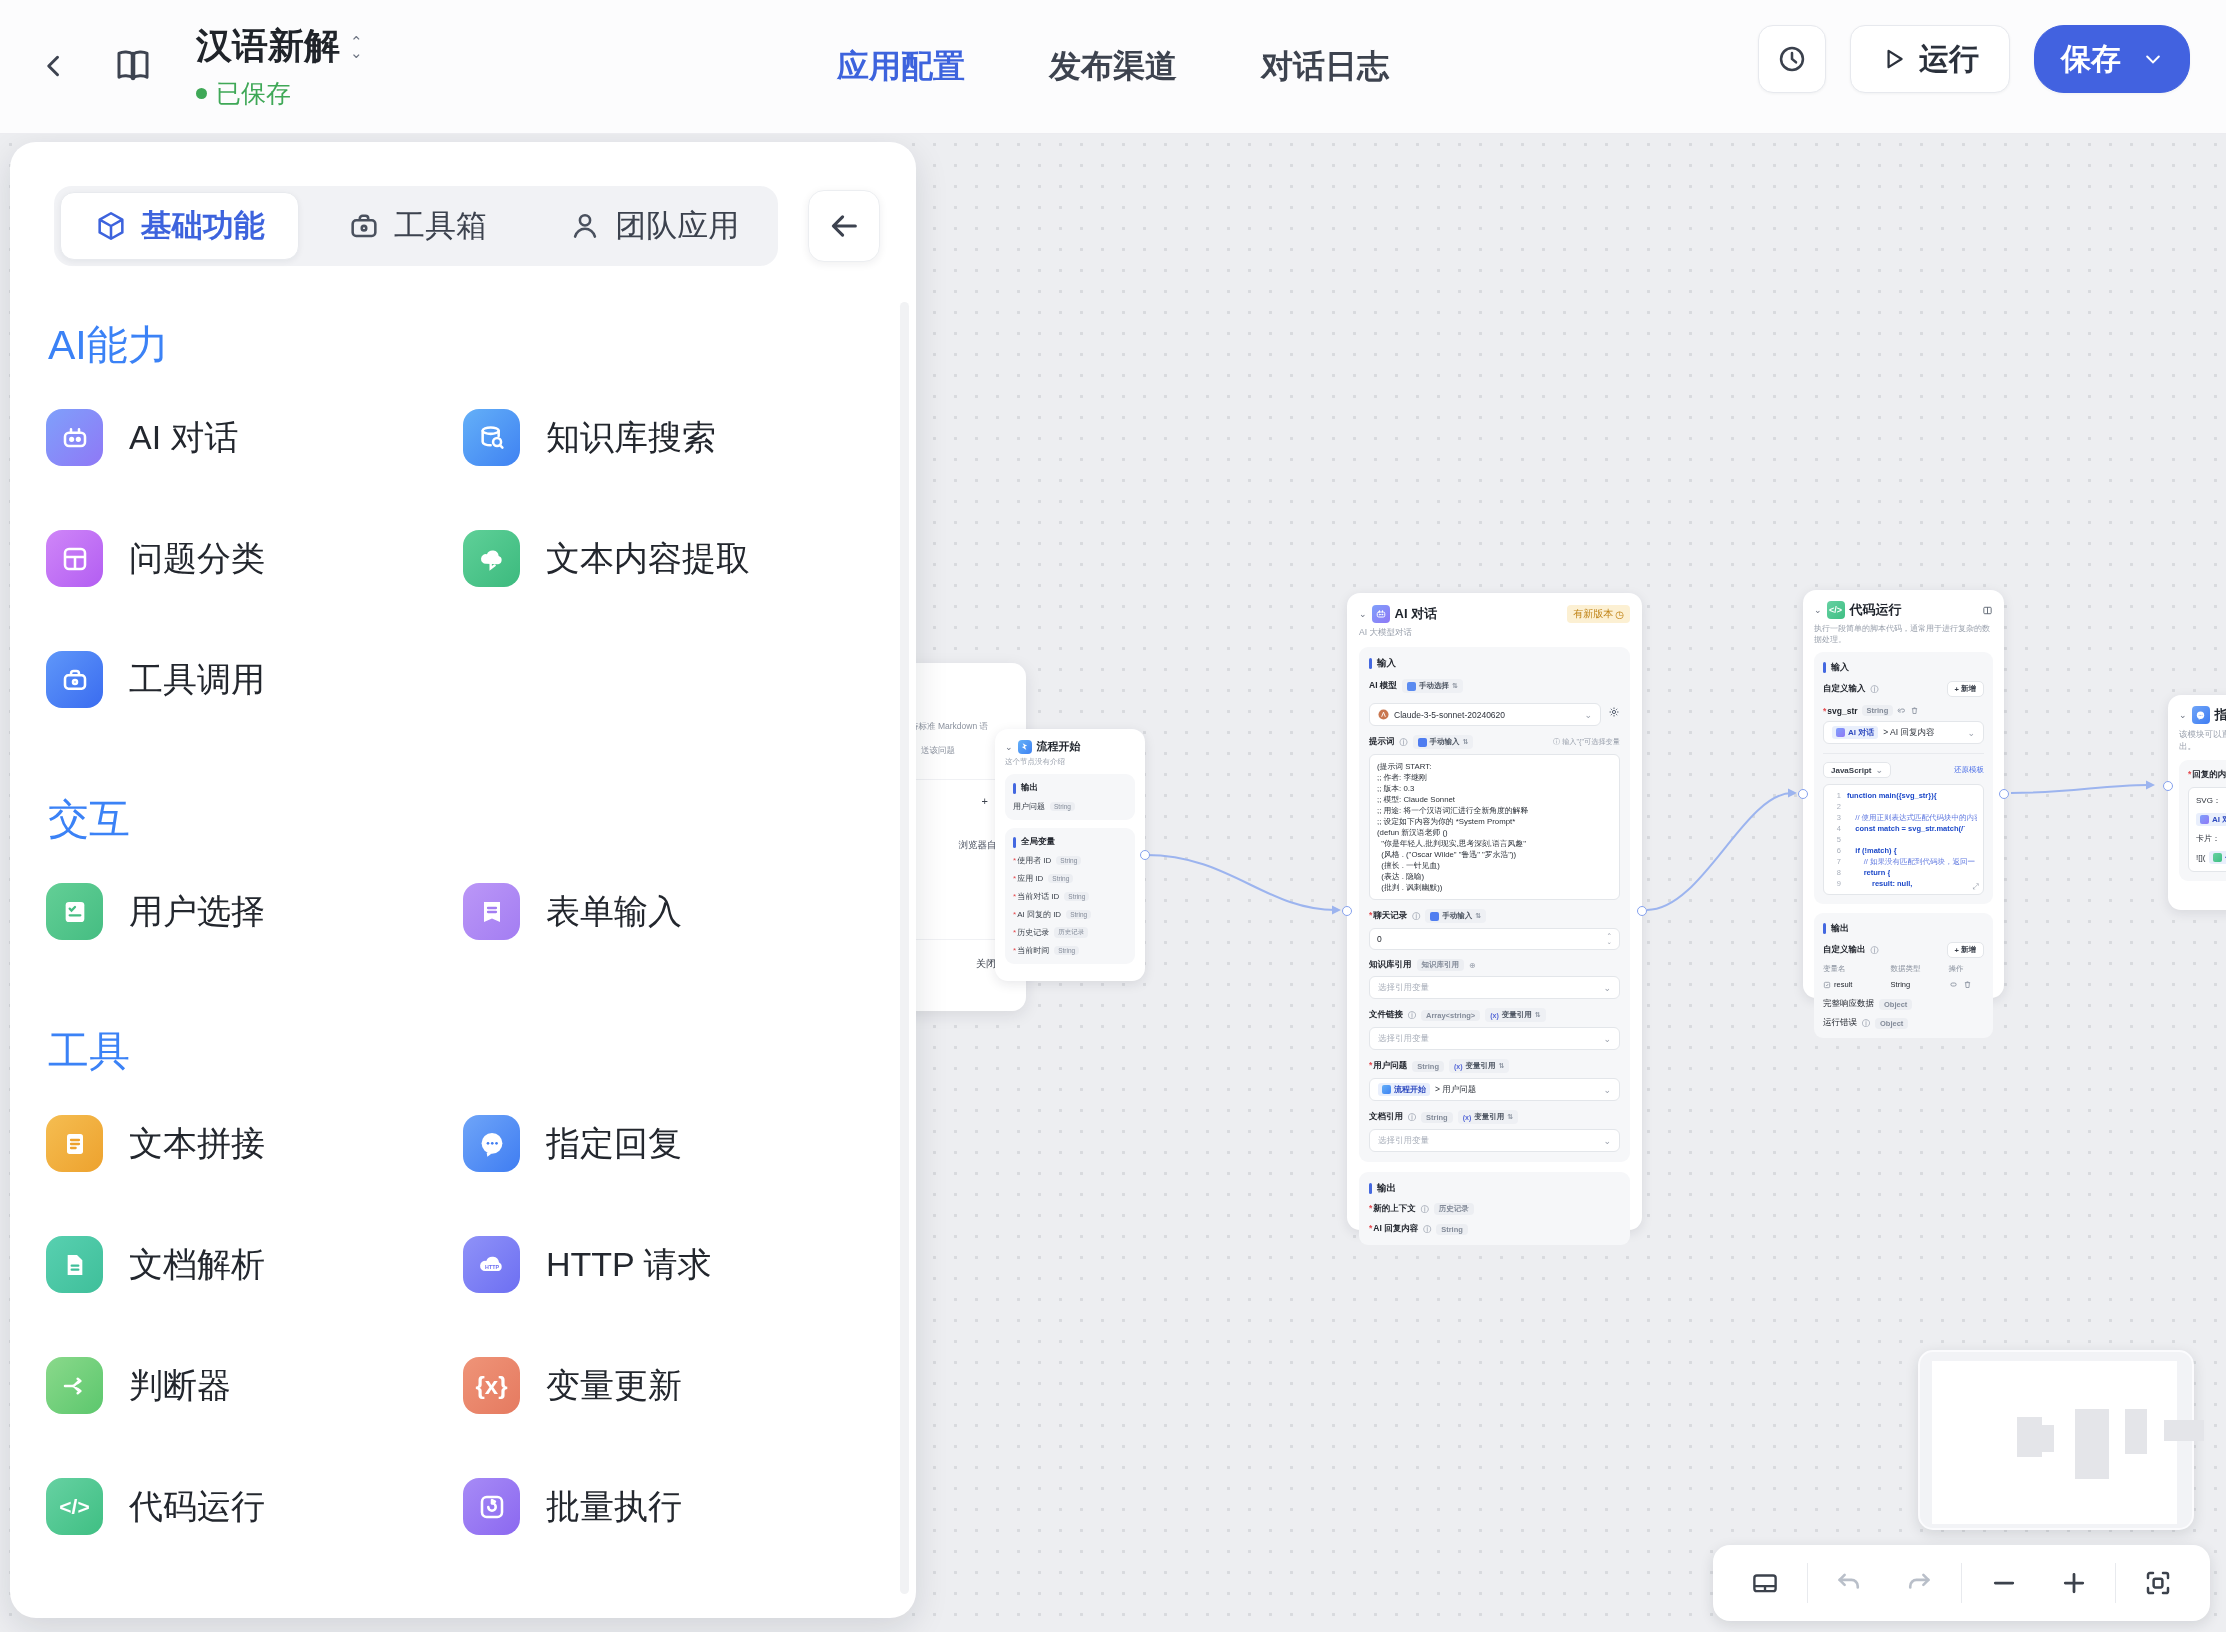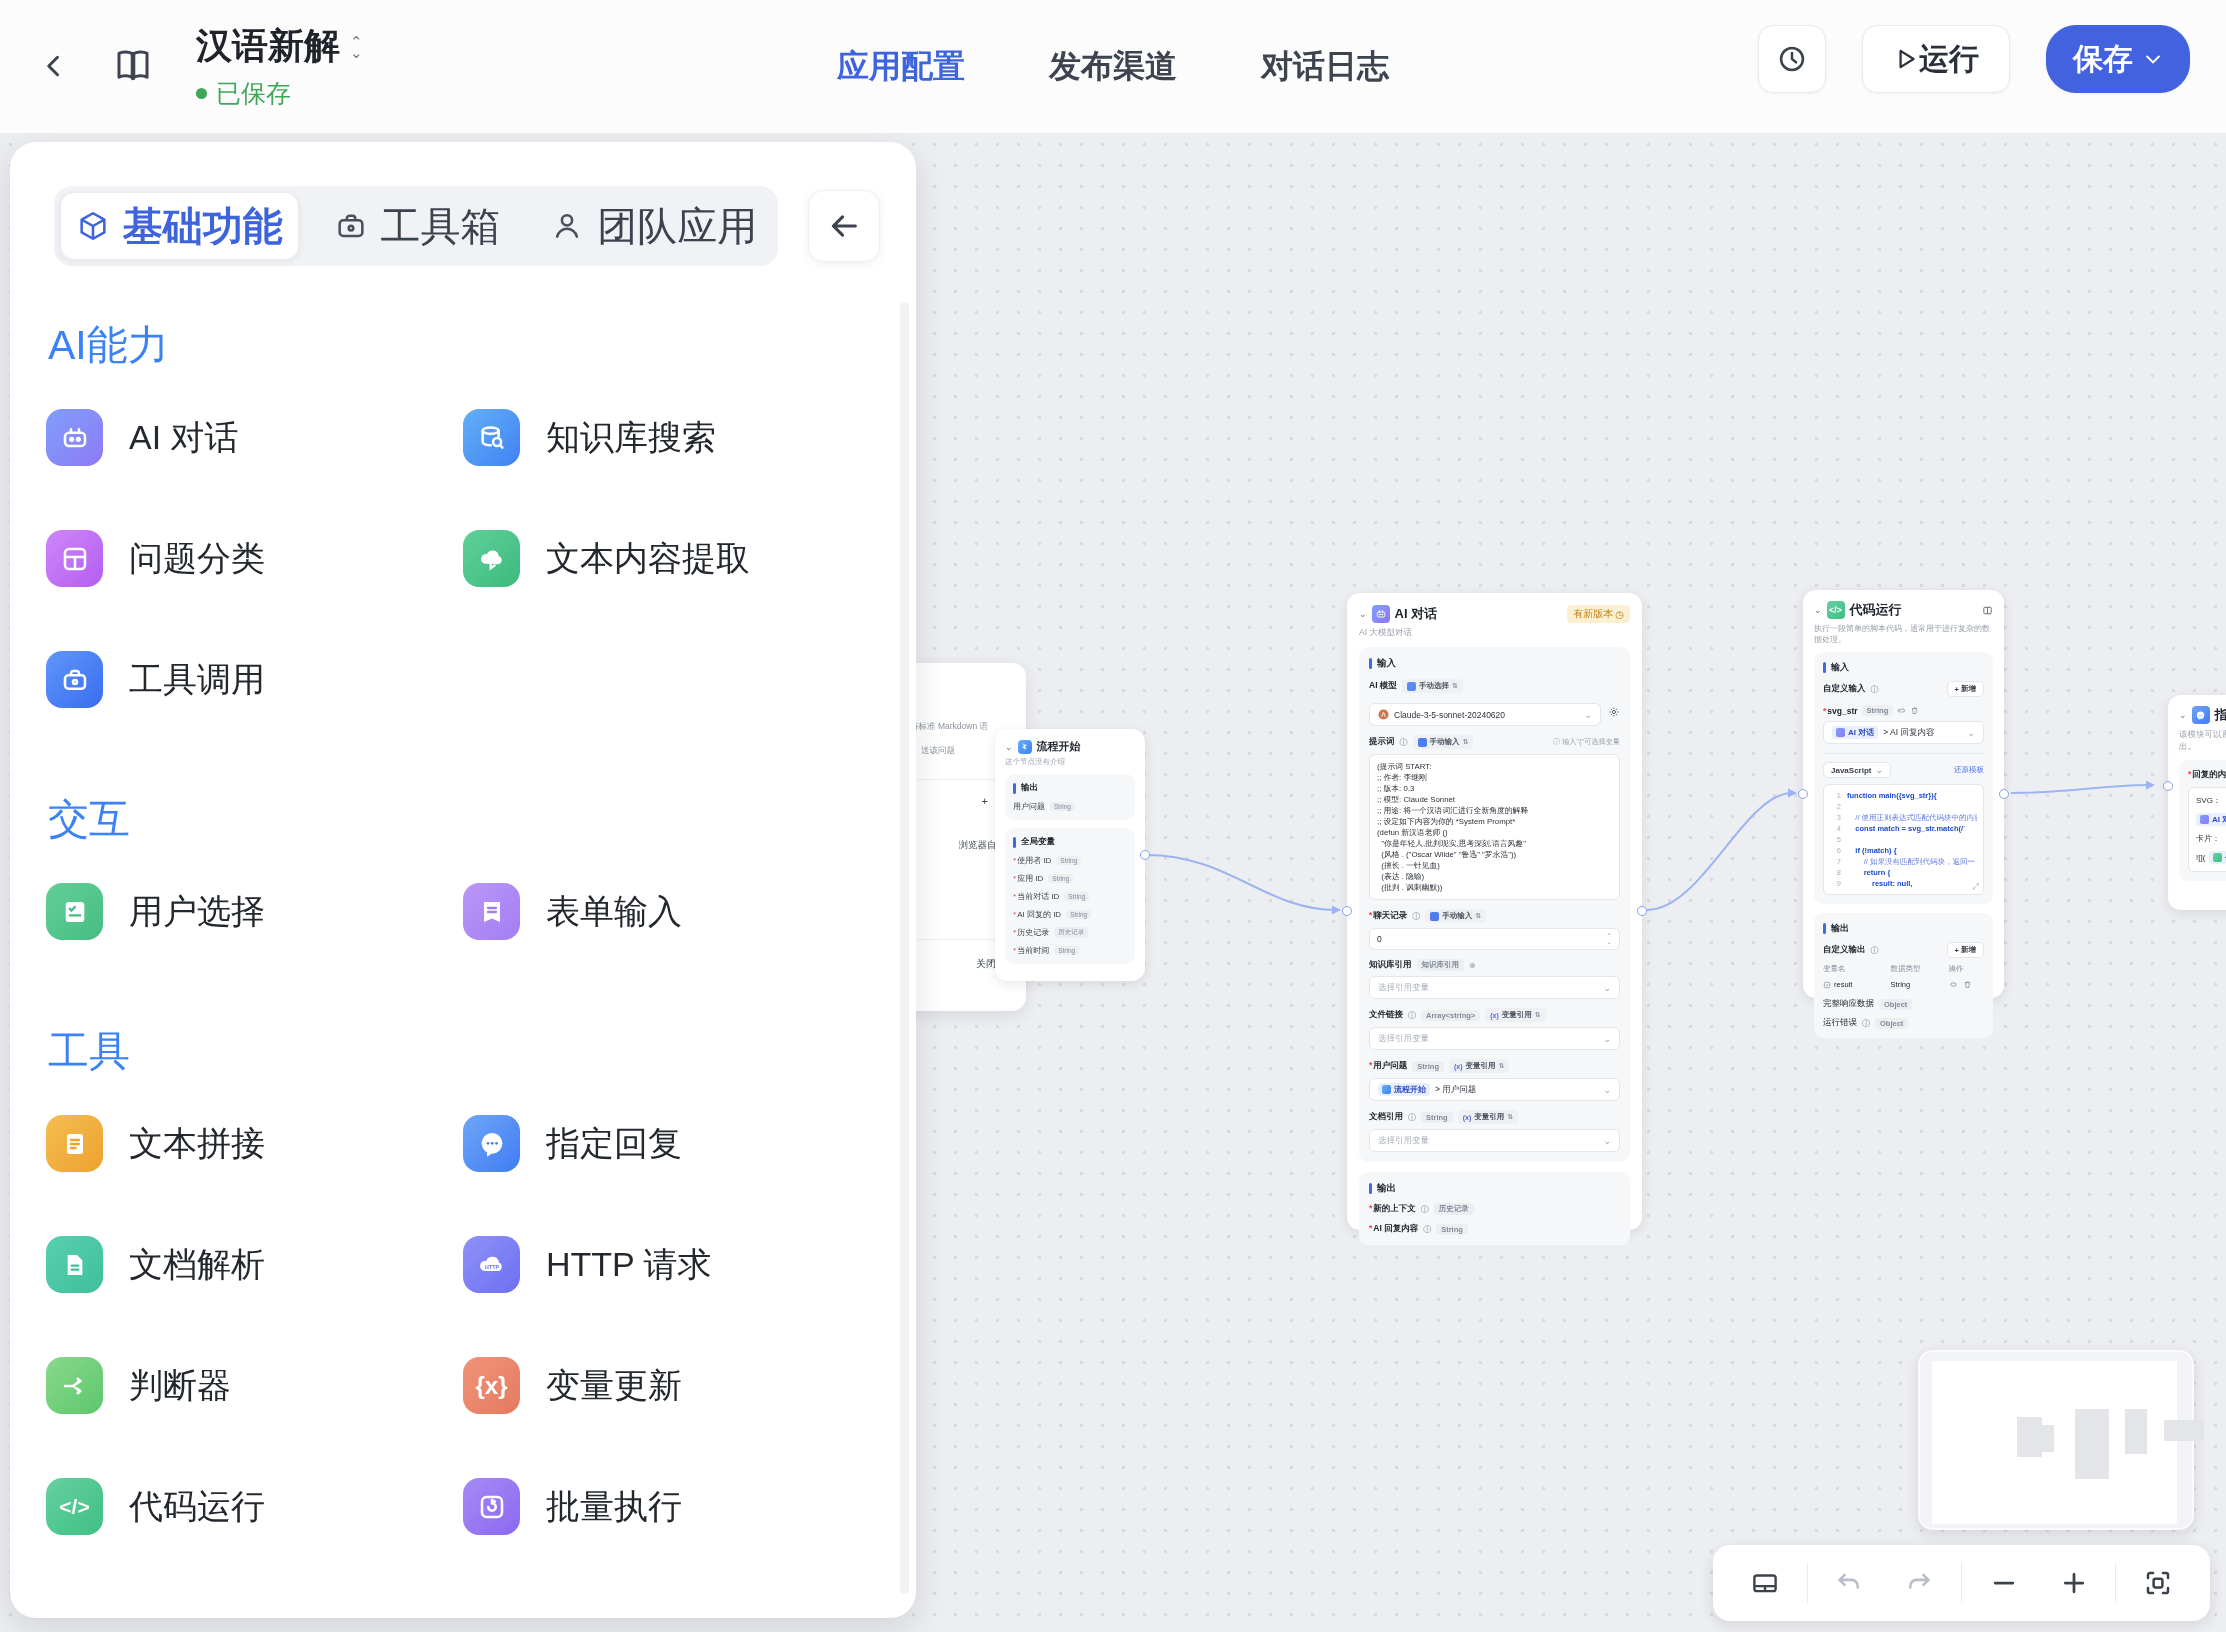--- a/index.html
+++ b/index.html
@@ -15,38 +15,38 @@
   .sortchev { display:flex; flex-direction:column; line-height:11px; color:#6b7280; font-size:15px;}
   .saved-row { display:flex; align-items:center; gap:9px; margin-top:6px;}
   .dot-green { width:11px; height:11px; border-radius:50%; background:#3fa857;}
   .saved-txt { font-size:25px; color:#3fa857;}
   .hdr-tabs { position:absolute; left:0; right:0; top:0; height:134px; display:flex; gap:84px;
     align-items:center; justify-content:center; pointer-events:none;}
   .htab { font-size:32px; font-weight:600; color:#3d434f; pointer-events:auto; cursor:pointer;}
   .htab.active { color:#3d63dd;}
   .hdr-right { position:absolute; right:36px; top:25px; display:flex; gap:24px; align-items:center;}
   .hbtn { height:68px; border:1px solid #e7e9ee; border-radius:15px; background:#fff;
-    display:flex; align-items:center; justify-content:center; 
-    box-shadow:0 1px 3px rgba(25,30,45,.05); cursor:pointer;margin-left:12px;}
+    display:flex; align-items:center; justify-content:center; gap:12px;
+    box-shadow:0 1px 3px rgba(25,30,45,.05); cursor:pointer;}
   .hbtn.icon-only { width:68px;}
   .hbtn.run { padding:0 30px; font-size:30px; font-weight:600; color:#2b313c;}
   .hbtn.save { padding:0 26px; background:#4262e0; border-color:#4262e0; color:#fff;
     font-size:30px; font-weight:600;border-radius:30px;}
   
   .canvas { position:absolute; left:0; top:134px; right:0; bottom:0; background:#edeef1;
     background-image:radial-gradient(circle,#d8dade 1.4px,transparent 1.6px);
     background-size:21px 21px;}
   svg.wires { position:absolute; left:0; top:0; width:2226px; height:1498px; z-index:1;}
   
   .panel { position:absolute; left:10px; top:8px; width:906px; height:1476px; background:#fff;
     border-radius:26px; box-shadow:0 10px 34px rgba(20,25,40,.12); z-index:20; padding:0 36px; overflow:hidden;}
   .ptabs { margin-top:44px; margin-left:8px; width:724px; height:80px; background:#f1f2f5;
     border-radius:18px; display:flex; align-items:center; padding:6px; position:relative;}
   .ptab { flex:1; height:68px; display:flex; align-items:center; justify-content:center; gap:13px;
-    font-size:40px; color:#3c424e; font-weight:500; cursor:pointer; border-radius:14px;}
+    font-size:31px; color:#3c424e; font-weight:500; cursor:pointer; border-radius:14px;}
   .ptab.active { background:#fff; color:#3d63dd; font-weight:700;
     border:1px solid #e8eaee; box-shadow:0 2px 6px rgba(25,30,45,.06);}
   .pback { position:absolute; left:798px; top:48px; width:72px; height:72px; background:#fff;
     border:1px solid #eceef1; border-radius:16px; display:flex; align-items:center; justify-content:center;
     box-shadow:0 2px 8px rgba(25,30,45,.07); cursor:pointer;}
   .psec-title { margin:52px 0 4px 2px; font-size:41px; font-weight:400; color:#3b82f6;}
   .prow { display:flex; height:121px; align-items:center;}
   .p-item { width:50%; display:flex; align-items:center; gap:26px; cursor:pointer;}
   .p-ico { width:57px; height:57px; border-radius:16px; display:flex; align-items:center;
     justify-content:center; flex:none;}

